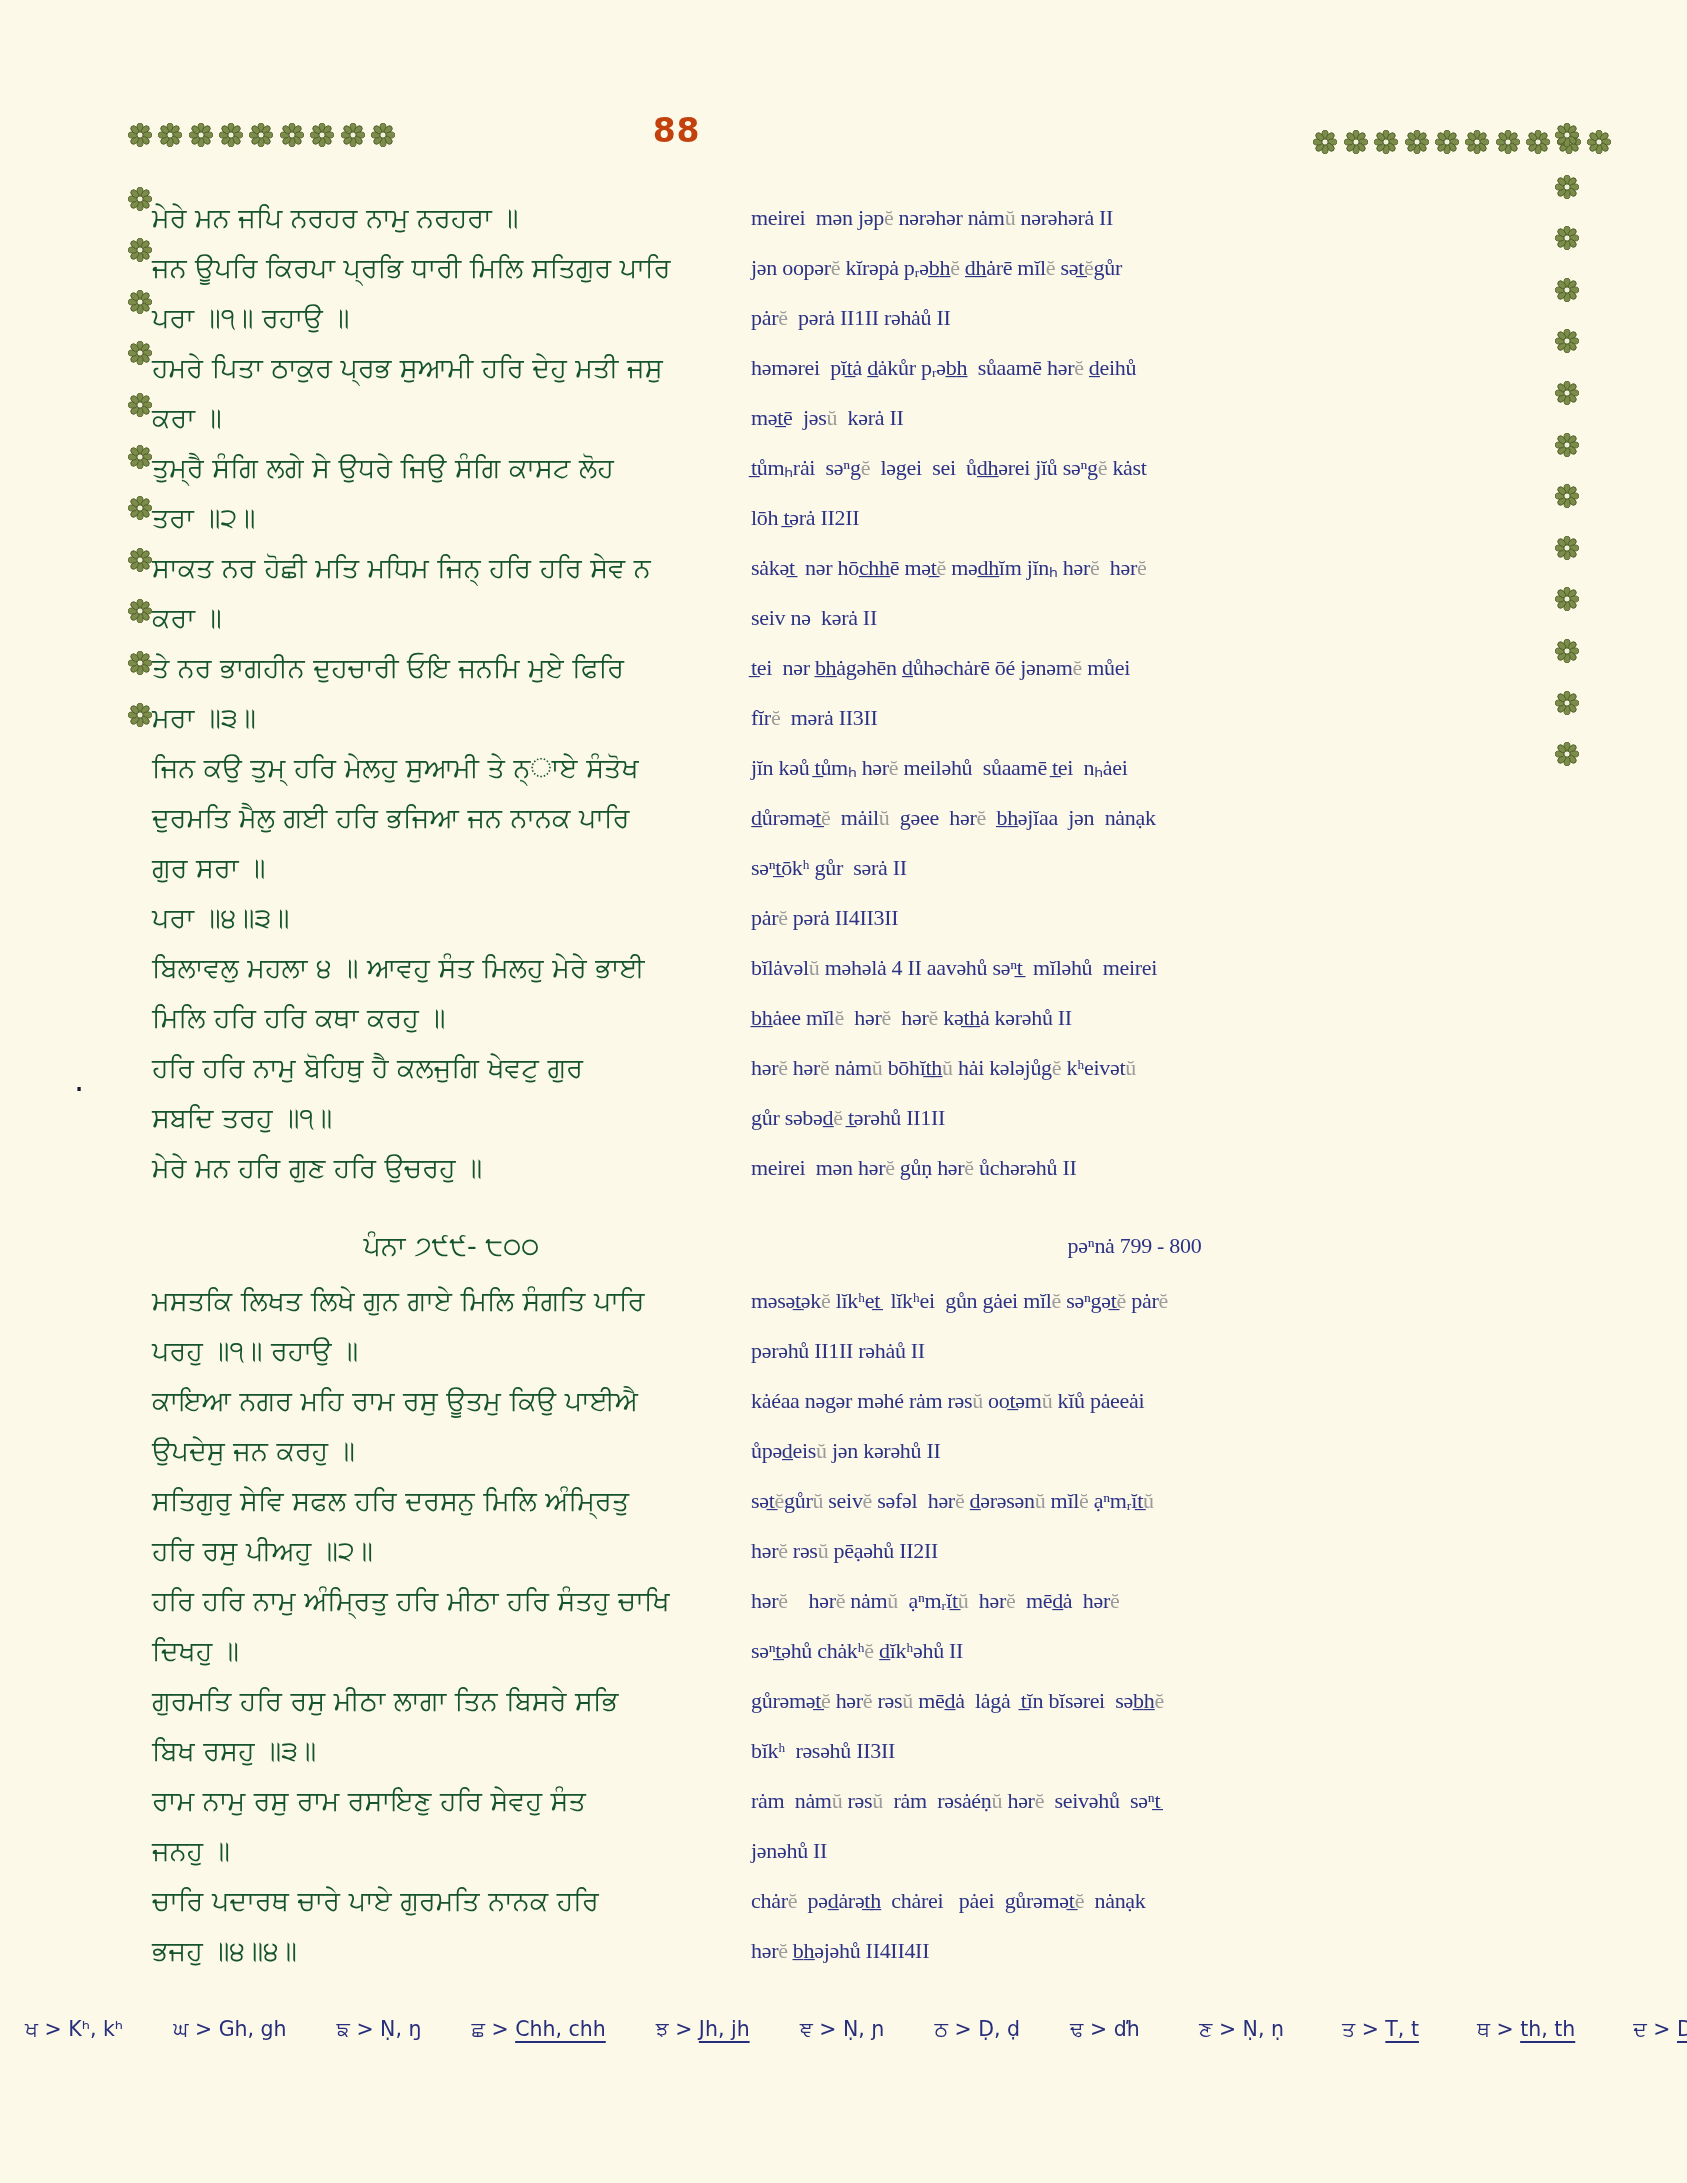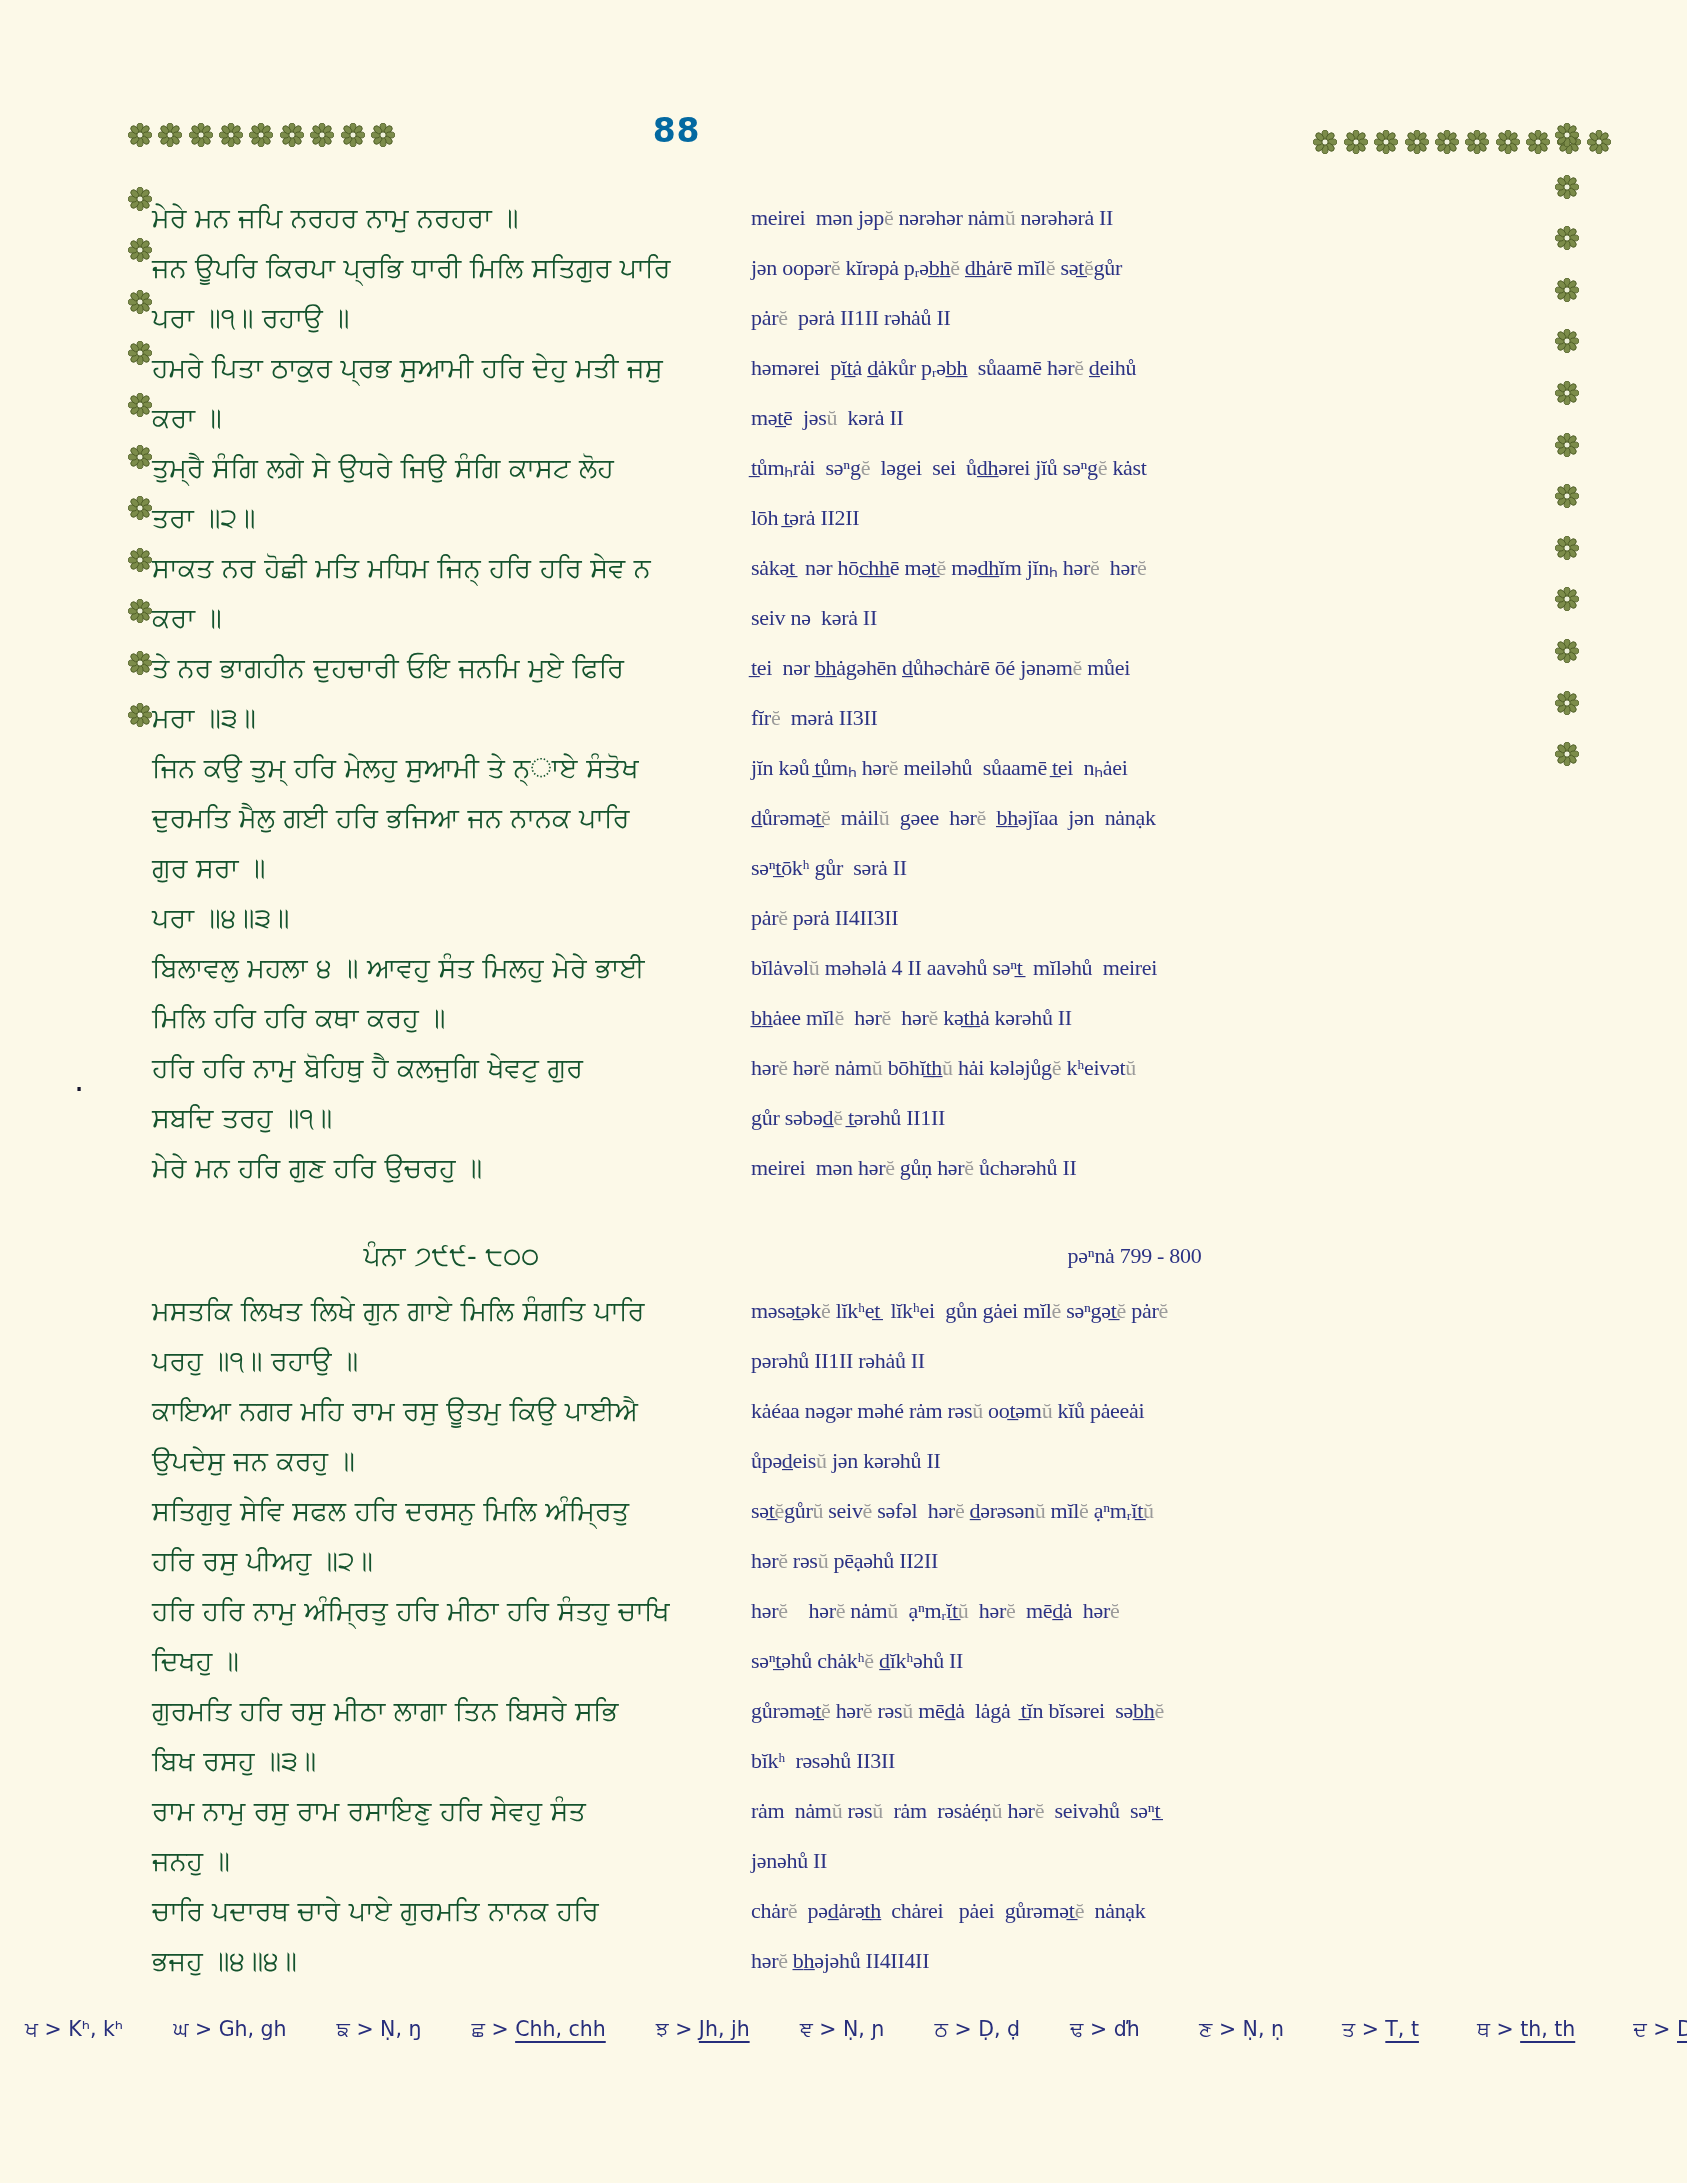--- a/index.html
+++ b/index.html
@@ -4,34 +4,34 @@
 <style>
   html,body{margin:0;padding:0;}
   body{
     width:1687px;height:2183px;position:relative;overflow:hidden;
     background:#fcf9e8;
     font-family:"DejaVu Sans", sans-serif;
     color:#272e7b;
   }
   .page-number{
     position:absolute;top:111px;left:0;width:1353px;text-align:center;
-    font-size:33px;font-weight:600;color:#0369a1;letter-spacing:0.7px;
+    font-size:33px;font-weight:600;color:#c2410c;letter-spacing:0.7px;
   }
   .verses{
     position:absolute;left:152px;top:193px;right:169px;
   }
   .row{display:flex;line-height:50px;}
   .row .g{
     width:599px;flex:0 0 599px;font-size:27px;white-space:pre;
     color:#14532d;
   }
   .row .t{
     flex:1;font-size:22px;white-space:pre;color:#2c3384;letter-spacing:-0.3px;font-family:Liberation Serif, serif;
   }
-  .row.panna{margin-top:38px;margin-bottom:5.3px;align-items:flex-end;}
+  .row.panna{margin-top:28px;margin-bottom:5.3px;align-items:flex-end;}
   .row.panna .g{text-align:center;}
   .row.panna .t{text-align:center;}
   .dim{color:#9b9b9b;}
   .margin-dot{
     position:absolute;left:74px;top:1064px;font-size:32px;color:#15152e;
     line-height:32px;
   }
   .legend{
     position:absolute;left:0;right:0;top:2013px;
     display:flex;flex-direction:row;align-items:center;gap:5.3px;

